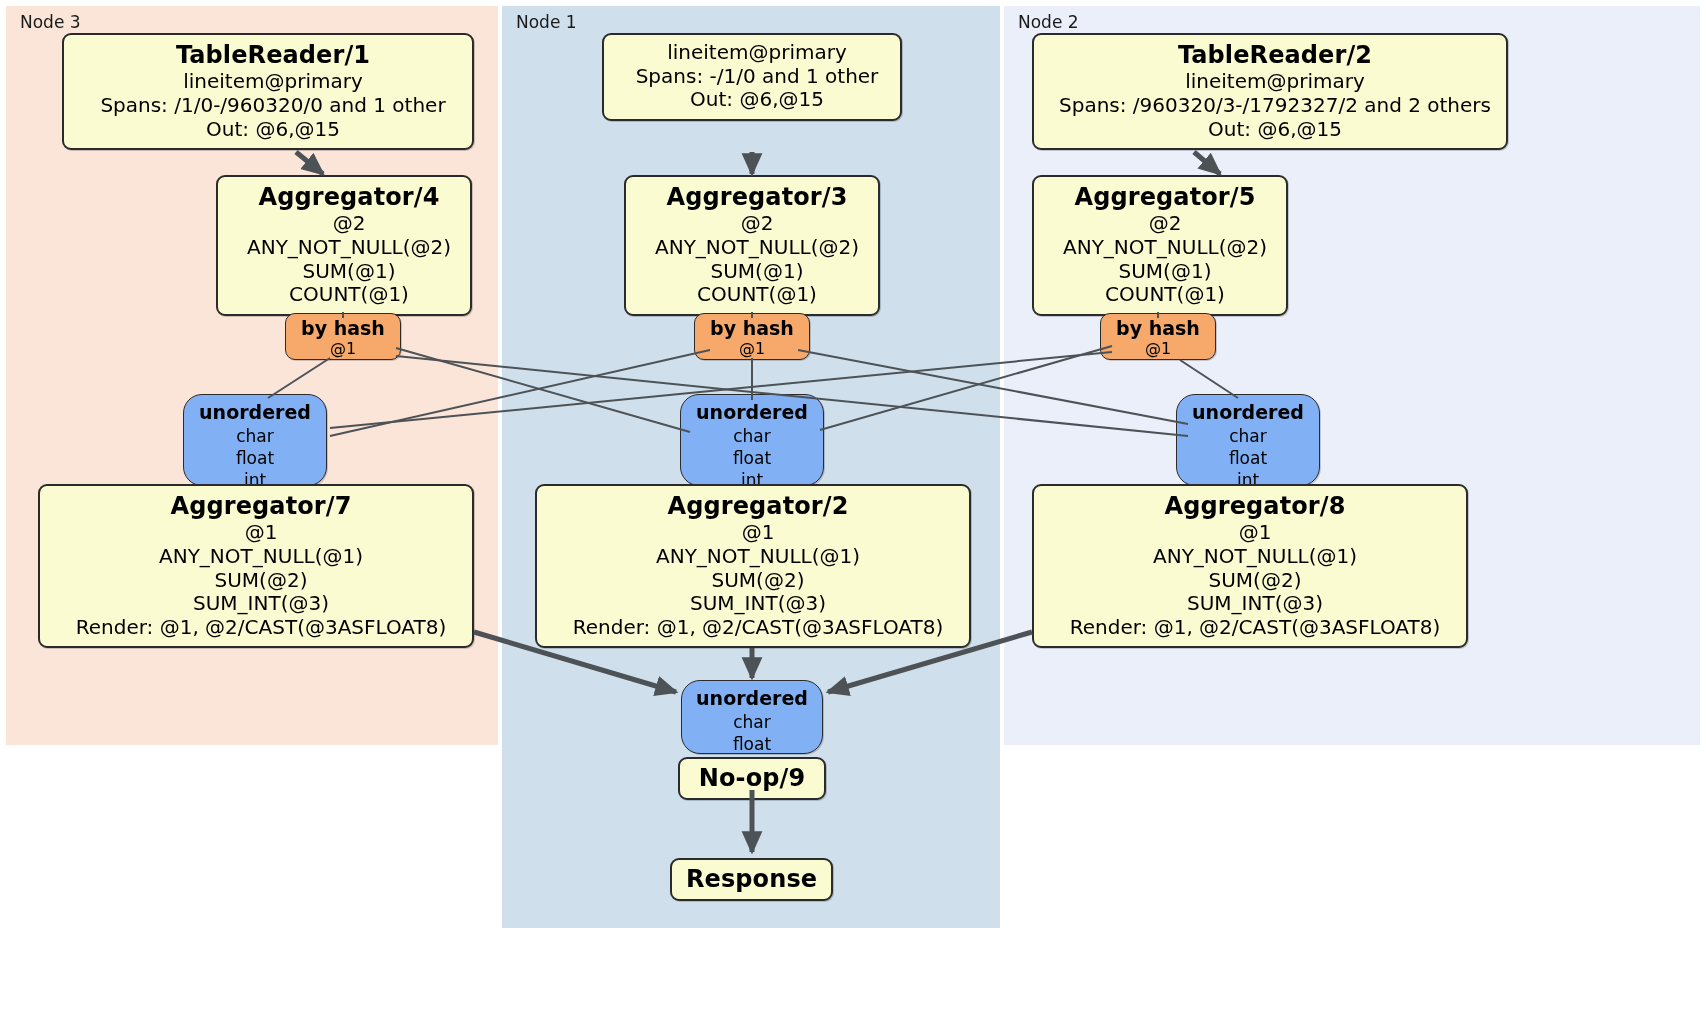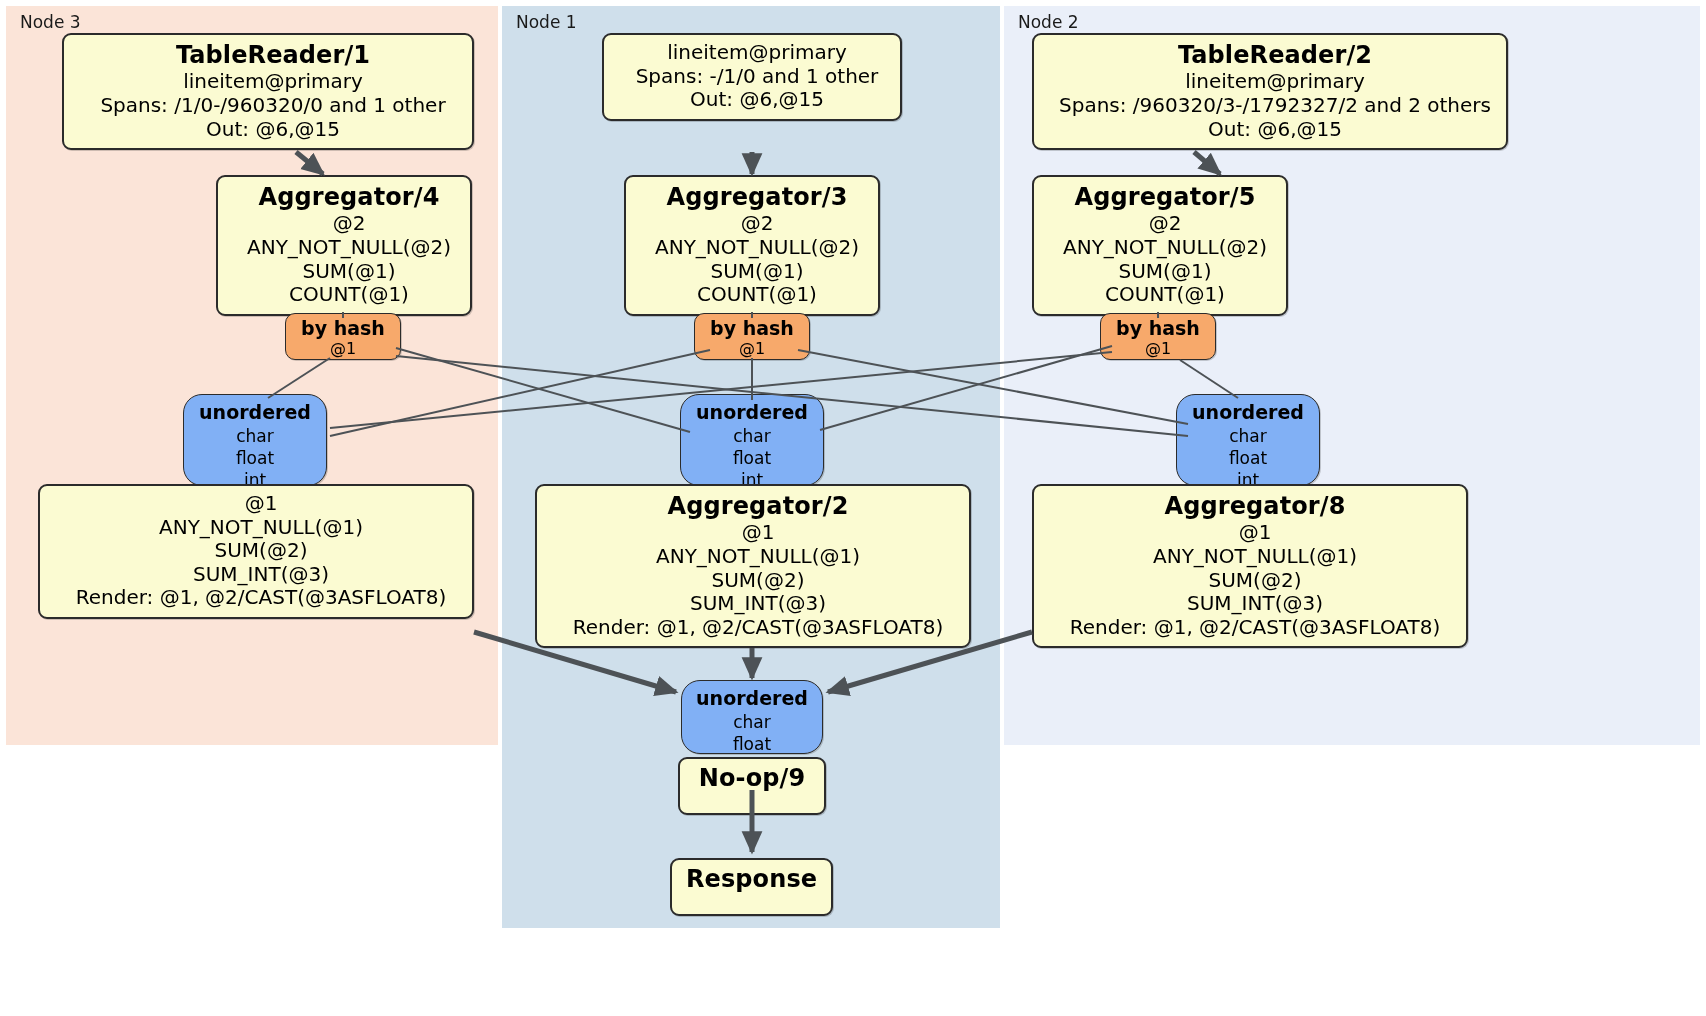--- a/index.html
+++ b/index.html
@@ -48,21 +48,21 @@
     font-weight: bold;
     font-size: 24px;
     letter-spacing: 0.1px;
     margin-bottom: 1px;
   }
   .proc .det {
     font-size: 20px;
     white-space: nowrap;
   }
   .proc.compact {
-    padding: 5px 14px 21px 14px;
+    padding: 5px 14px 6px 14px;
   }
   .proc.compact .title {
     font-size: 24px;
     margin: 0;
   }
   
   .router-hash {
     position: absolute;
     box-sizing: border-box;
     background: #f7a96b;
@@ -254,20 +254,21 @@
     </div>
 
     <div class="router-un" style="left:1176px; top:394px; width:144px; height:92px;">
       <div class="rtitle">unordered</div>
       <div class="rdet">char</div>
       <div class="rdet">float</div>
       <div class="rdet">int</div>
     </div>
 
     <div class="proc" style="left:38px; top:484px; width:436px;">
+      <div class="title">Aggregator/7</div>
       <div class="det">@1</div>
       <div class="det">ANY_NOT_NULL(@1)</div>
       <div class="det">SUM(@2)</div>
       <div class="det">SUM_INT(@3)</div>
       <div class="det">Render: @1, @2/CAST(@3ASFLOAT8)</div>
     </div>
 
     <div class="proc" style="left:535px; top:484px; width:436px;">
       <div class="title">Aggregator/2</div>
       <div class="det">@1</div>

